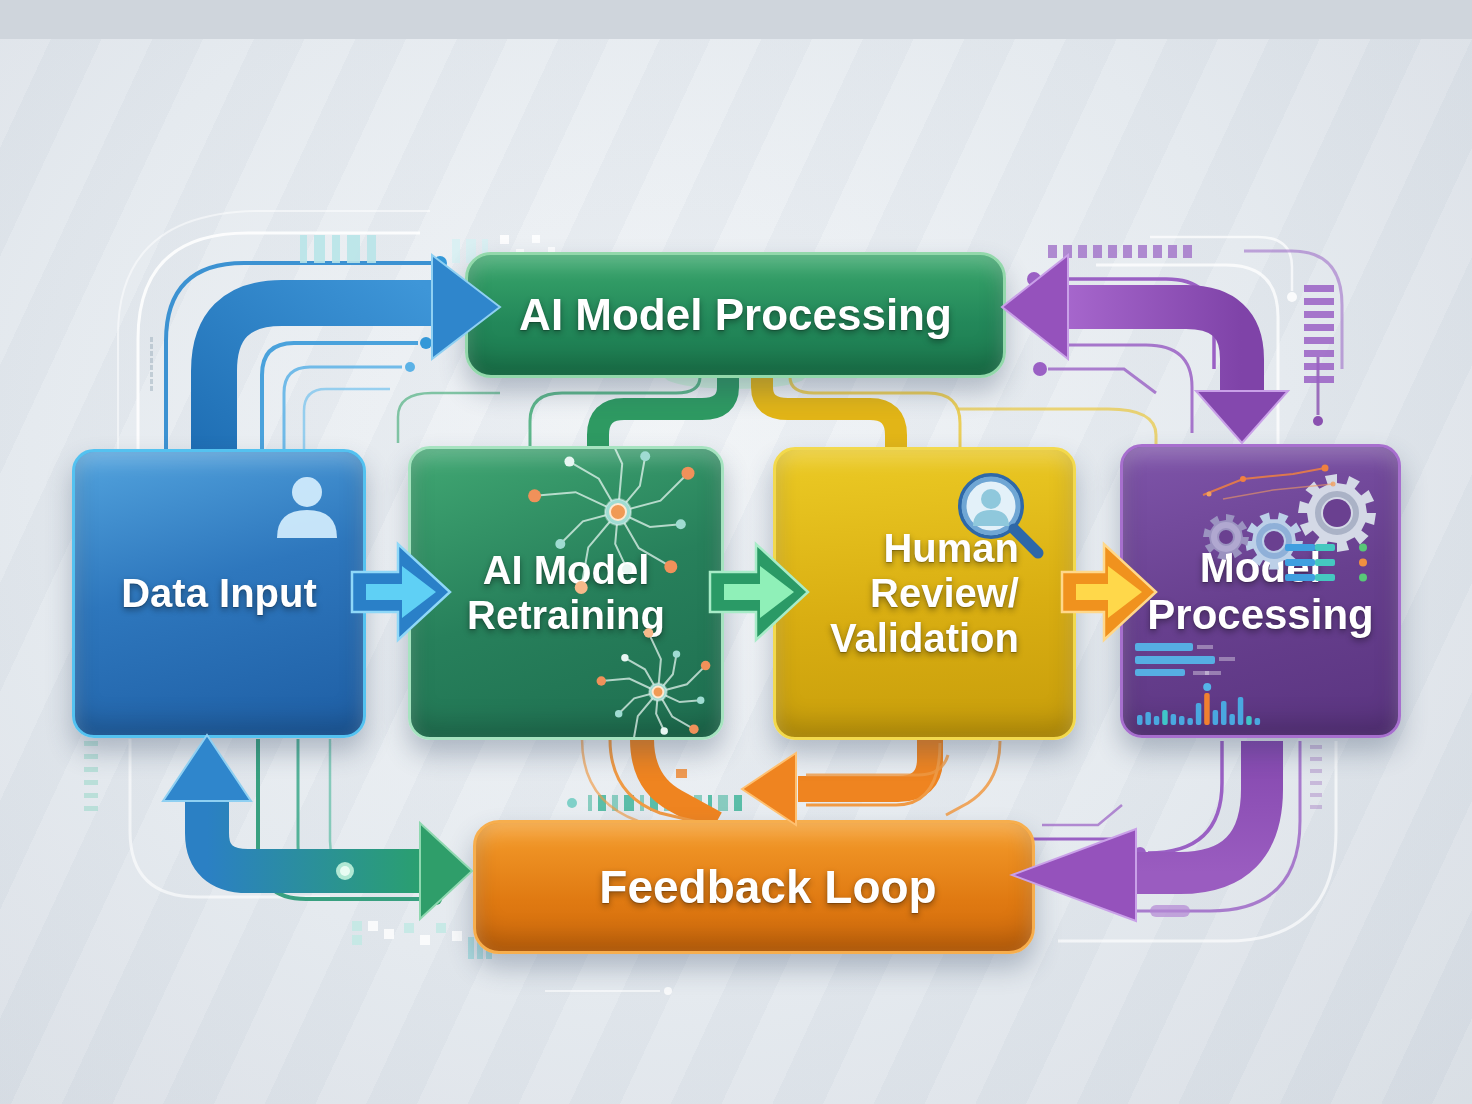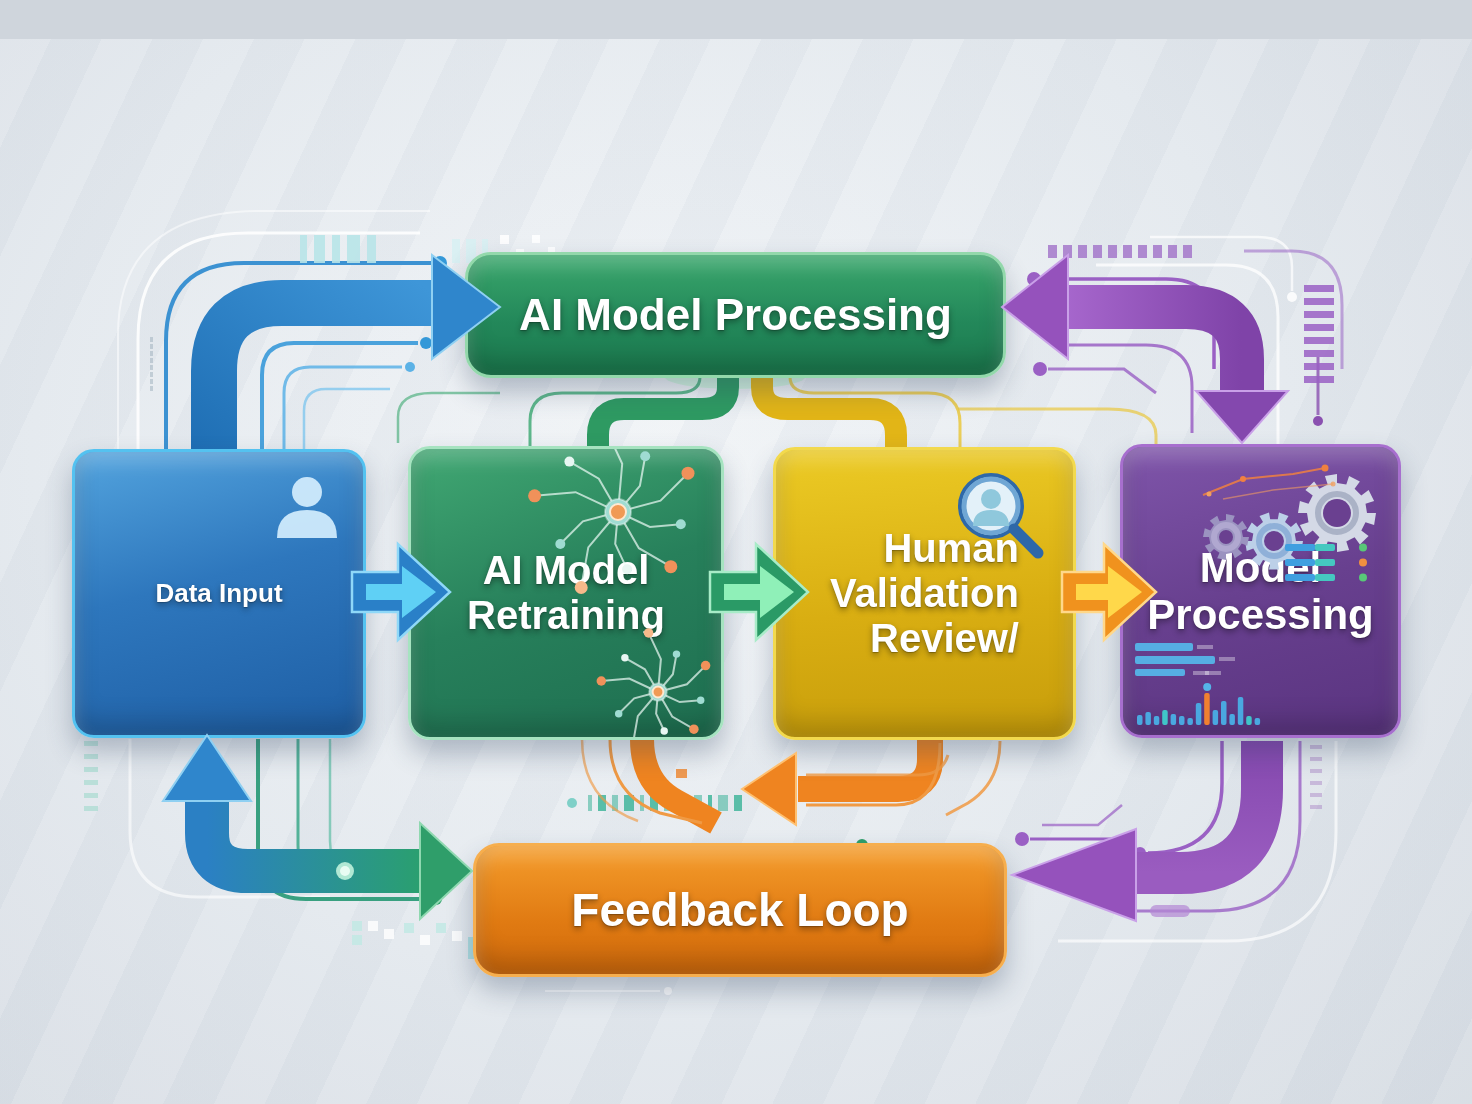--- a/index.html
+++ b/index.html
@@ -19,23 +19,23 @@
     position:absolute;z-index:2;display:flex;align-items:center;justify-content:center;
     color:#fff;font-weight:700;text-align:center;
     text-shadow:0 3px 6px rgba(0,0,0,.38), 0 1px 1px rgba(0,0,0,.25);
     box-shadow:0 14px 26px rgba(45,65,95,.30), inset 0 10px 18px rgba(255,255,255,.22), inset 0 -14px 24px rgba(0,0,0,.18);
   }
   .lbl span{display:block;line-height:1.12;}
   .banner{border-radius:26px;}
   .box{border-radius:22px;}
   #topBanner{left:465px;top:213px;width:535px;height:120px;font-size:44px;
     background:linear-gradient(180deg,#3aa76c 0%,#23885a 55%,#1b7a4e 100%);border:3px solid #93d8ab;}
-  #feedback{left:473px;top:804px;width:528px;height:128px;font-size:46px;
-    background:linear-gradient(180deg,#f59d2c 0%,#e07a12 60%,#d06a0c 100%);border:3px solid #f6ae4e;}
-  #dataInput{left:72px;top:410px;width:288px;height:283px;font-size:26px;
+  #feedback{left:473px;top:781px;width:528px;height:128px;font-size:46px;
+    background:linear-gradient(180deg,#f59d2c 0%,#e07a12 60%,#d06a0c 100%);border:3px solid #f6ae4e;padding-left:28px;}
+  #dataInput{left:72px;top:410px;width:288px;height:283px;font-size:40px;
     background:linear-gradient(165deg,#53a4de 0%,#2e77bd 45%,#1e5ea4 100%);border:3px solid #54c2f0;}
   #aiModel{left:408px;top:407px;width:310px;height:288px;font-size:40px;
     background:linear-gradient(160deg,#41a873 0%,#27805b 50%,#1e6e50 100%);border:3px solid #a6e3c0;}
   #humanReview{left:773px;top:408px;width:297px;height:287px;font-size:40px;
     background:linear-gradient(175deg,#eccb25 0%,#d9ae12 55%,#c79d0b 100%);border:3px solid #f2d94e;text-align:right;}
   #modelRetraining{left:1120px;top:405px;width:275px;height:288px;font-size:42px;
     background:linear-gradient(165deg,#7f55aa 0%,#68408f 50%,#5a3480 100%);border:3px solid #a76fce;}
   .icon-abs{position:absolute;}
 </style>
 </head>
@@ -321,22 +321,22 @@
   <div class="node box" id="humanReview">
     <svg class="icon-abs" style="right:12px;top:12px;" width="118" height="118" viewBox="0 0 118 118">
       <circle cx="48" cy="44" r="31" fill="#e3f1f9" stroke="#2e68a8" stroke-width="4"></circle>
       <circle cx="48" cy="44" r="27" fill="none" stroke="#6fa6d4" stroke-width="5"></circle>
       <circle cx="48" cy="37" r="10" fill="#8fc8dc"></circle>
       <path d="M30 64 Q30 48 48 48 Q66 48 66 64 Z" fill="#8fc8dc"></path>
       <line x1="71" y1="67" x2="95" y2="91" stroke="#2e68a8" stroke-width="11" stroke-linecap="round"></line>
     </svg>
     <div class="lbl">
       <span>Human</span>
+      <span>Review/</span>
       <span>Validation</span>
-      <span>Review/</span>
     </div>
   </div>
 
   <div class="node box" id="modelRetraining">
     <svg class="icon-abs" style="right:6px;top:8px;" width="200" height="130" viewBox="0 0 200 130">
         <g id="gears">
           <path d="M184.0 58.0L182.1 70.1L173.5 67.3L169.3 75.6L176.6 80.9L167.9 89.6L162.6 82.3L154.3 86.5L157.1 95.1L145.0 97.0L145.0 88.0L135.7 86.5L132.9 95.1L122.1 89.6L127.4 82.3L120.7 75.6L113.4 80.9L107.9 70.1L116.5 67.3L115.0 58.0L106.0 58.0L107.9 45.9L116.5 48.7L120.7 40.4L113.4 35.1L122.1 26.4L127.4 33.7L135.7 29.5L132.9 20.9L145.0 19.0L145.0 28.0L154.3 29.5L157.1 20.9L167.9 26.4L162.6 33.7L169.3 40.4L176.6 35.1L182.1 45.9L173.5 48.7L175.0 58.0Z" fill="#d4d9e6"></path>
           <circle cx="145" cy="58" r="19" fill="none" stroke="#aab2c6" stroke-width="6"></circle>
           <circle cx="145" cy="58" r="14" fill="#6a4090"></circle>
           <path d="M111.0 86.0L109.3 95.9L102.7 93.5L98.9 100.1L104.2 104.6L96.5 111.1L93.0 105.1L85.8 107.7L87.0 114.6L77.0 114.6L78.2 107.7L71.0 105.1L67.5 111.1L59.8 104.6L65.1 100.1L61.3 93.5L54.7 95.9L53.0 86.0L60.0 86.0L61.3 78.5L54.7 76.1L59.8 67.4L65.1 71.9L71.0 66.9L67.5 60.9L77.0 57.4L78.2 64.3L85.8 64.3L87.0 57.4L96.5 60.9L93.0 66.9L98.9 71.9L104.2 67.4L109.3 76.1L102.7 78.5L104.0 86.0Z" fill="#bcd0e8"></path>

